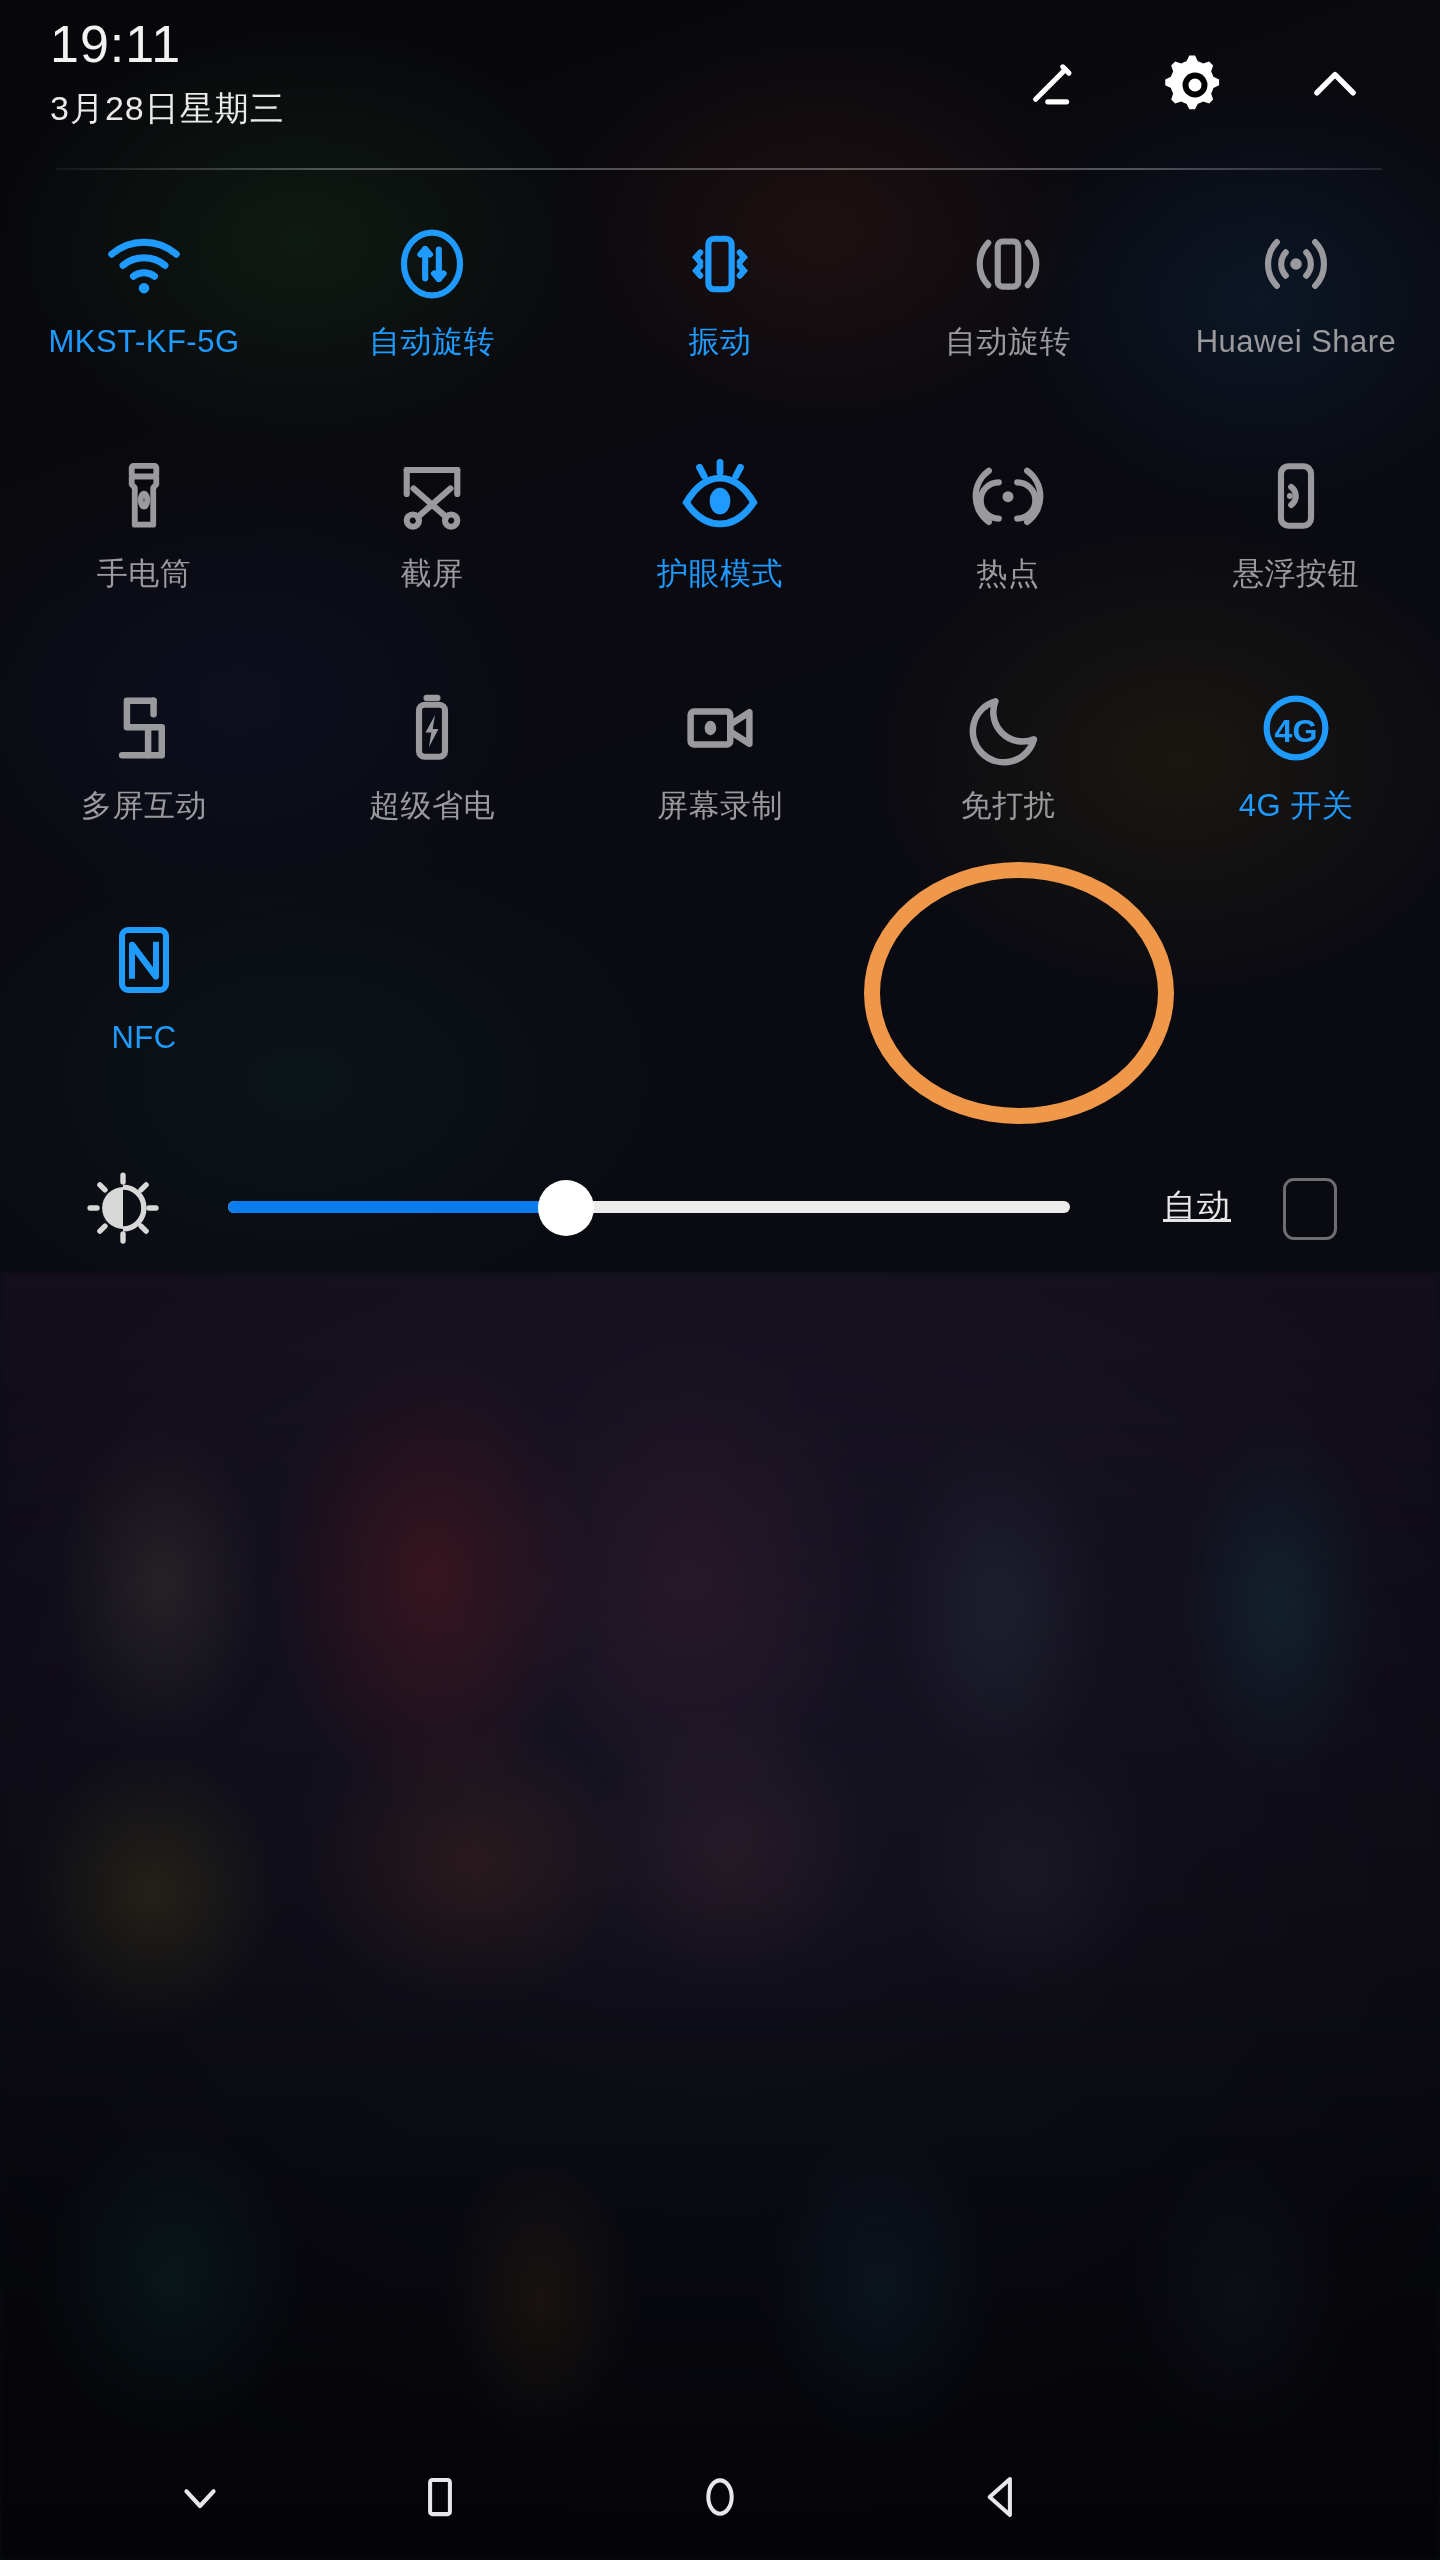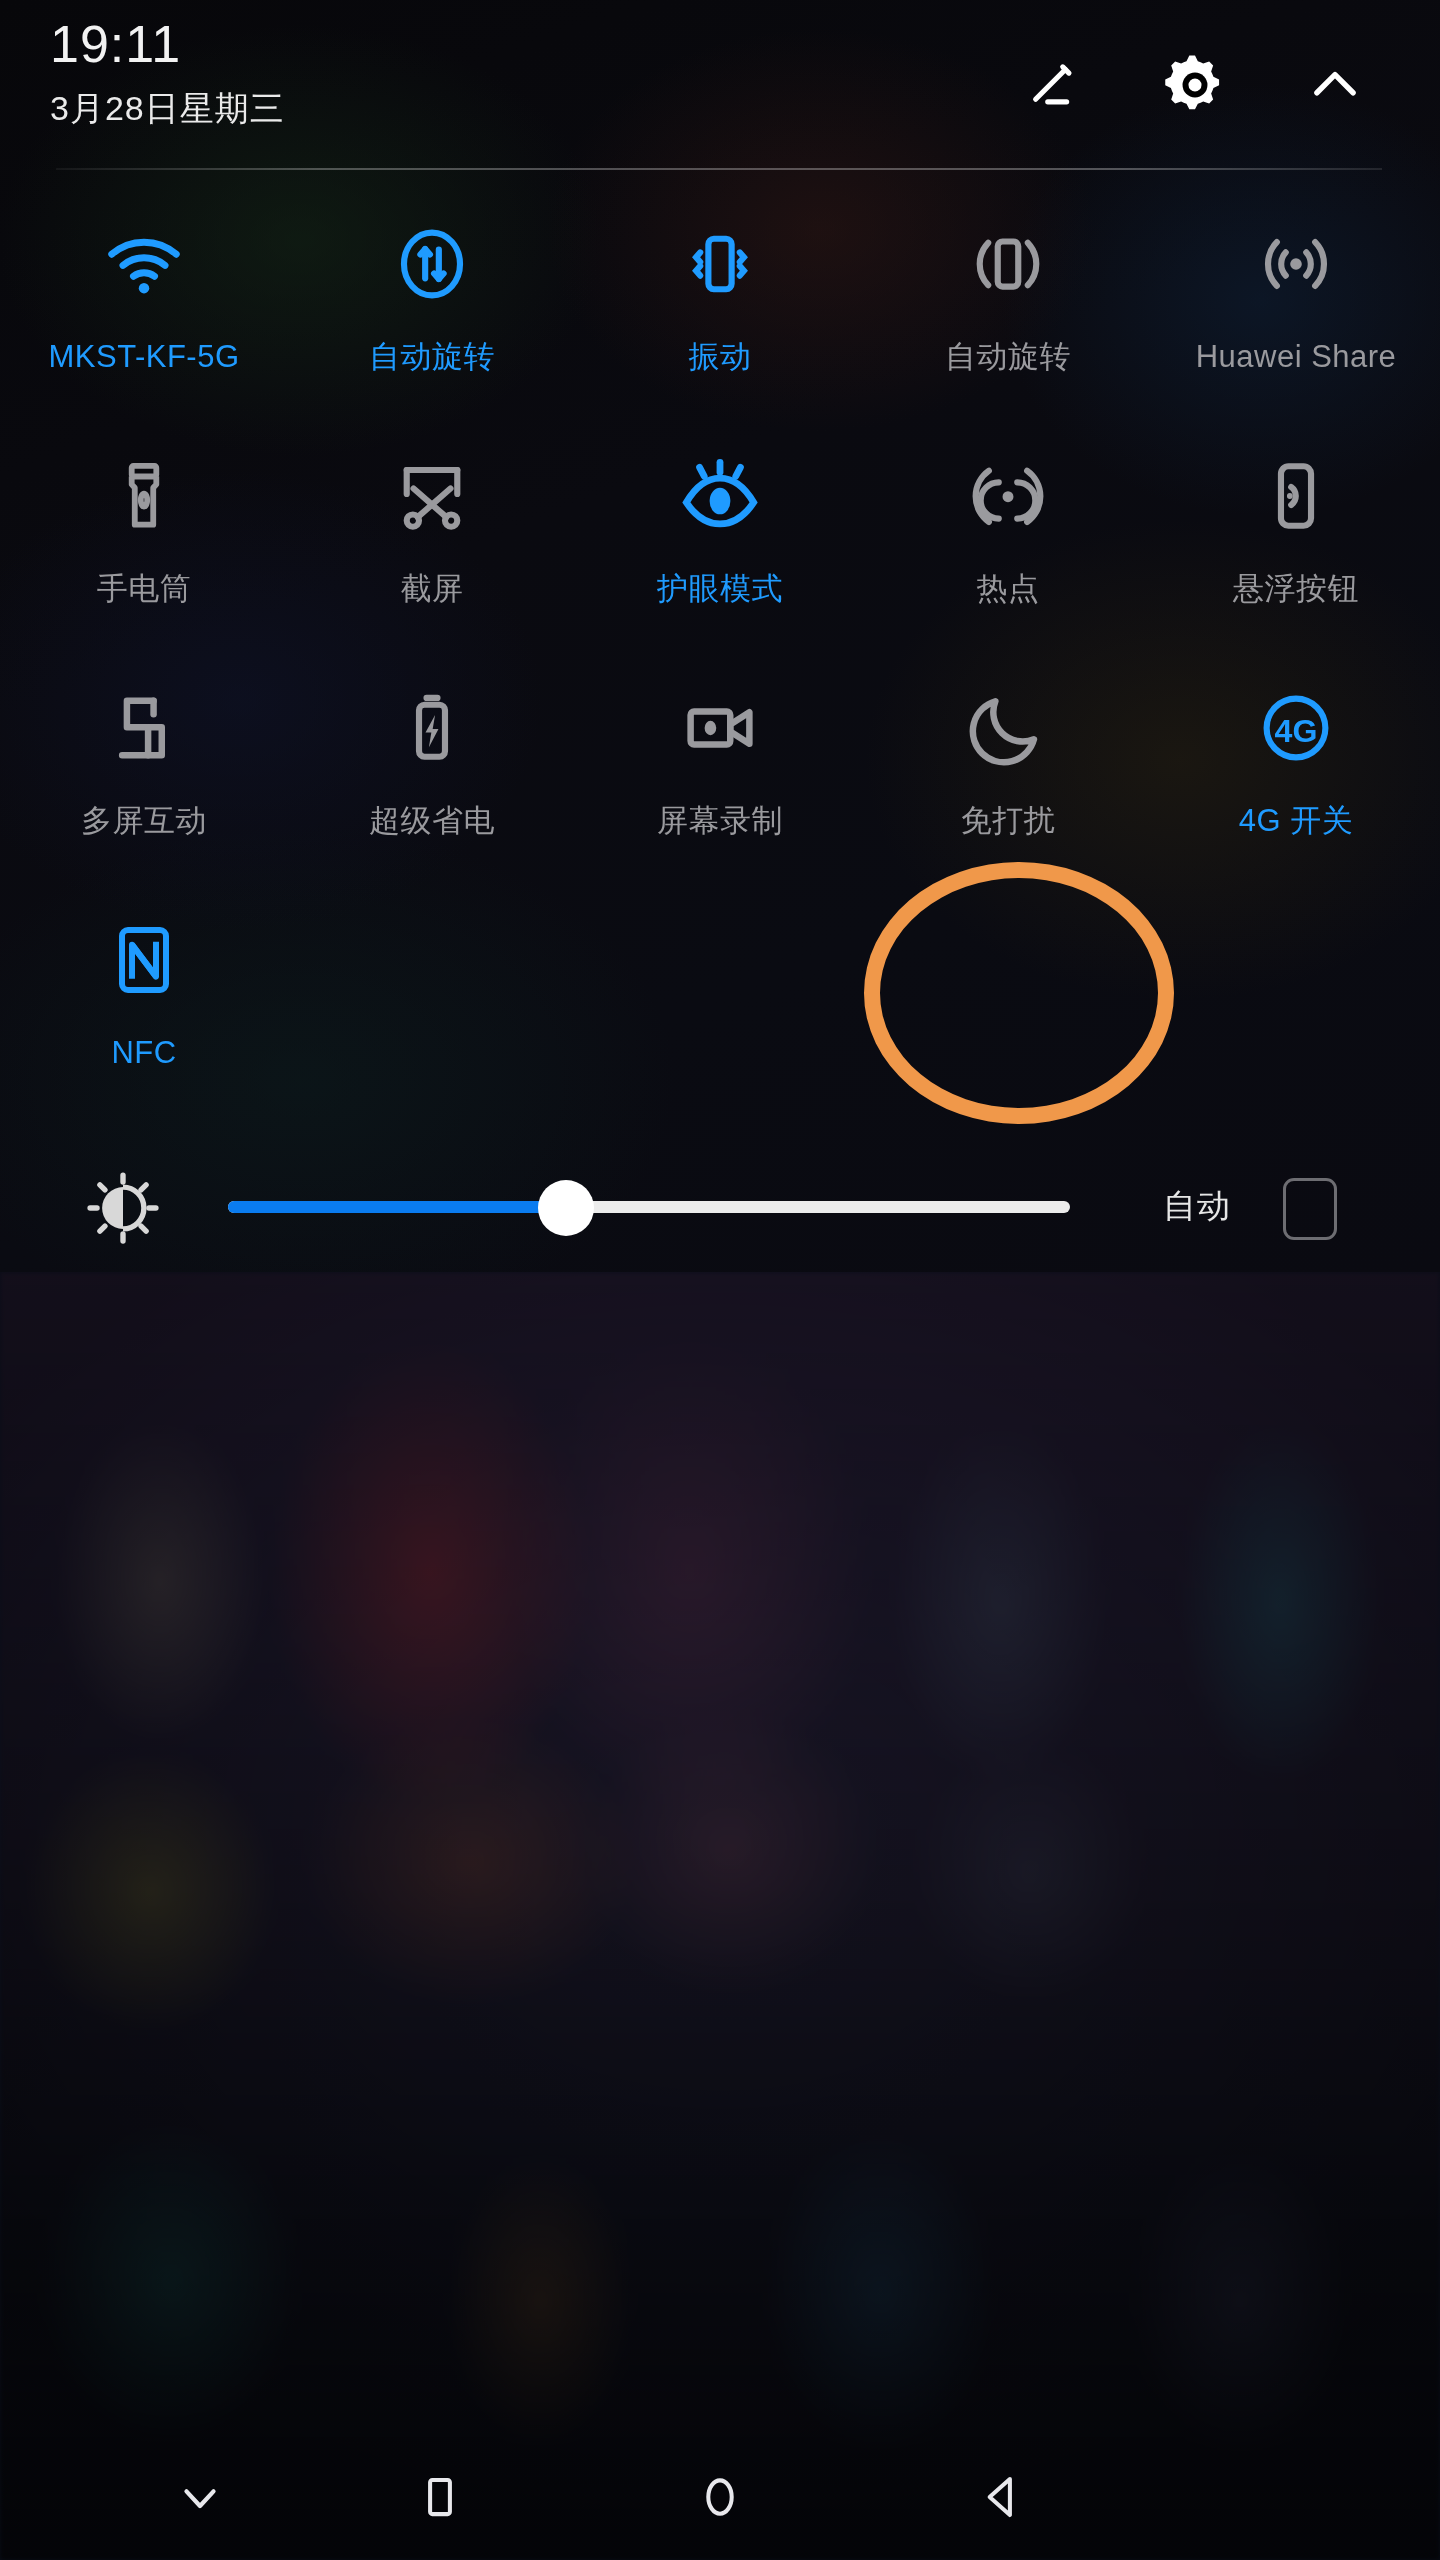--- a/index.html
+++ b/index.html
@@ -78,21 +78,21 @@
     position:absolute; left:0; top:195px; width:1440px;
     display:grid; grid-template-columns:repeat(5,288px);
     grid-auto-rows:232px;
   }
   .tile {
     position:relative; display:flex; flex-direction:column;
     align-items:center; cursor:pointer; padding-top:26px;
   }
   .tile-icon { height:86px; display:flex; align-items:center; justify-content:center; }
   .tile-label {
-    margin-top:30px; width:280px; text-align:center;
+    margin-top:15px; width:280px; text-align:center;
     font-size:31px; line-height:40px; letter-spacing:0.5px;
     word-break:break-word;
   }
   .on  .tile-label { color:#1f9bff; }
   .off .tile-label { color:#9a9a9e; }
   .on  svg { stroke:#1f9bff; }
   .off svg { stroke:#9a9a9e; }
   .on  .fillpart { fill:#1f9bff; }
   .off .fillpart { fill:#9a9a9e; }
   .on  .txtglyph { fill:#1f9bff; }
@@ -114,21 +114,21 @@
   #track-fill {
     position:absolute; left:0; top:0; width:342px; height:12px;
     border-radius:6px; background:#0a7cf0;
   }
   #thumb {
     position:absolute; left:538px; top:40px; width:56px; height:56px;
     border-radius:50%; background:#ffffff; cursor:pointer;
   }
   #auto-label {
     position:absolute; left:1163px; top:44px;
-    font-size:33px; color:#e6e6e6; letter-spacing:1px;
+    font-size:33px; color:#e6e6e6; letter-spacing:1px;text-decoration:underline;
   }
   #auto-check {
     position:absolute; left:1283px; top:38px; width:54px; height:62px;
     border:3px solid #6d6d72; border-radius:11px; cursor:pointer;
   }
 
   
   #navbar { position:absolute; left:0; bottom:0; width:1440px; height:130px; }
   .nav-btn {
     position:absolute; top:24px; width:120px; height:86px;

